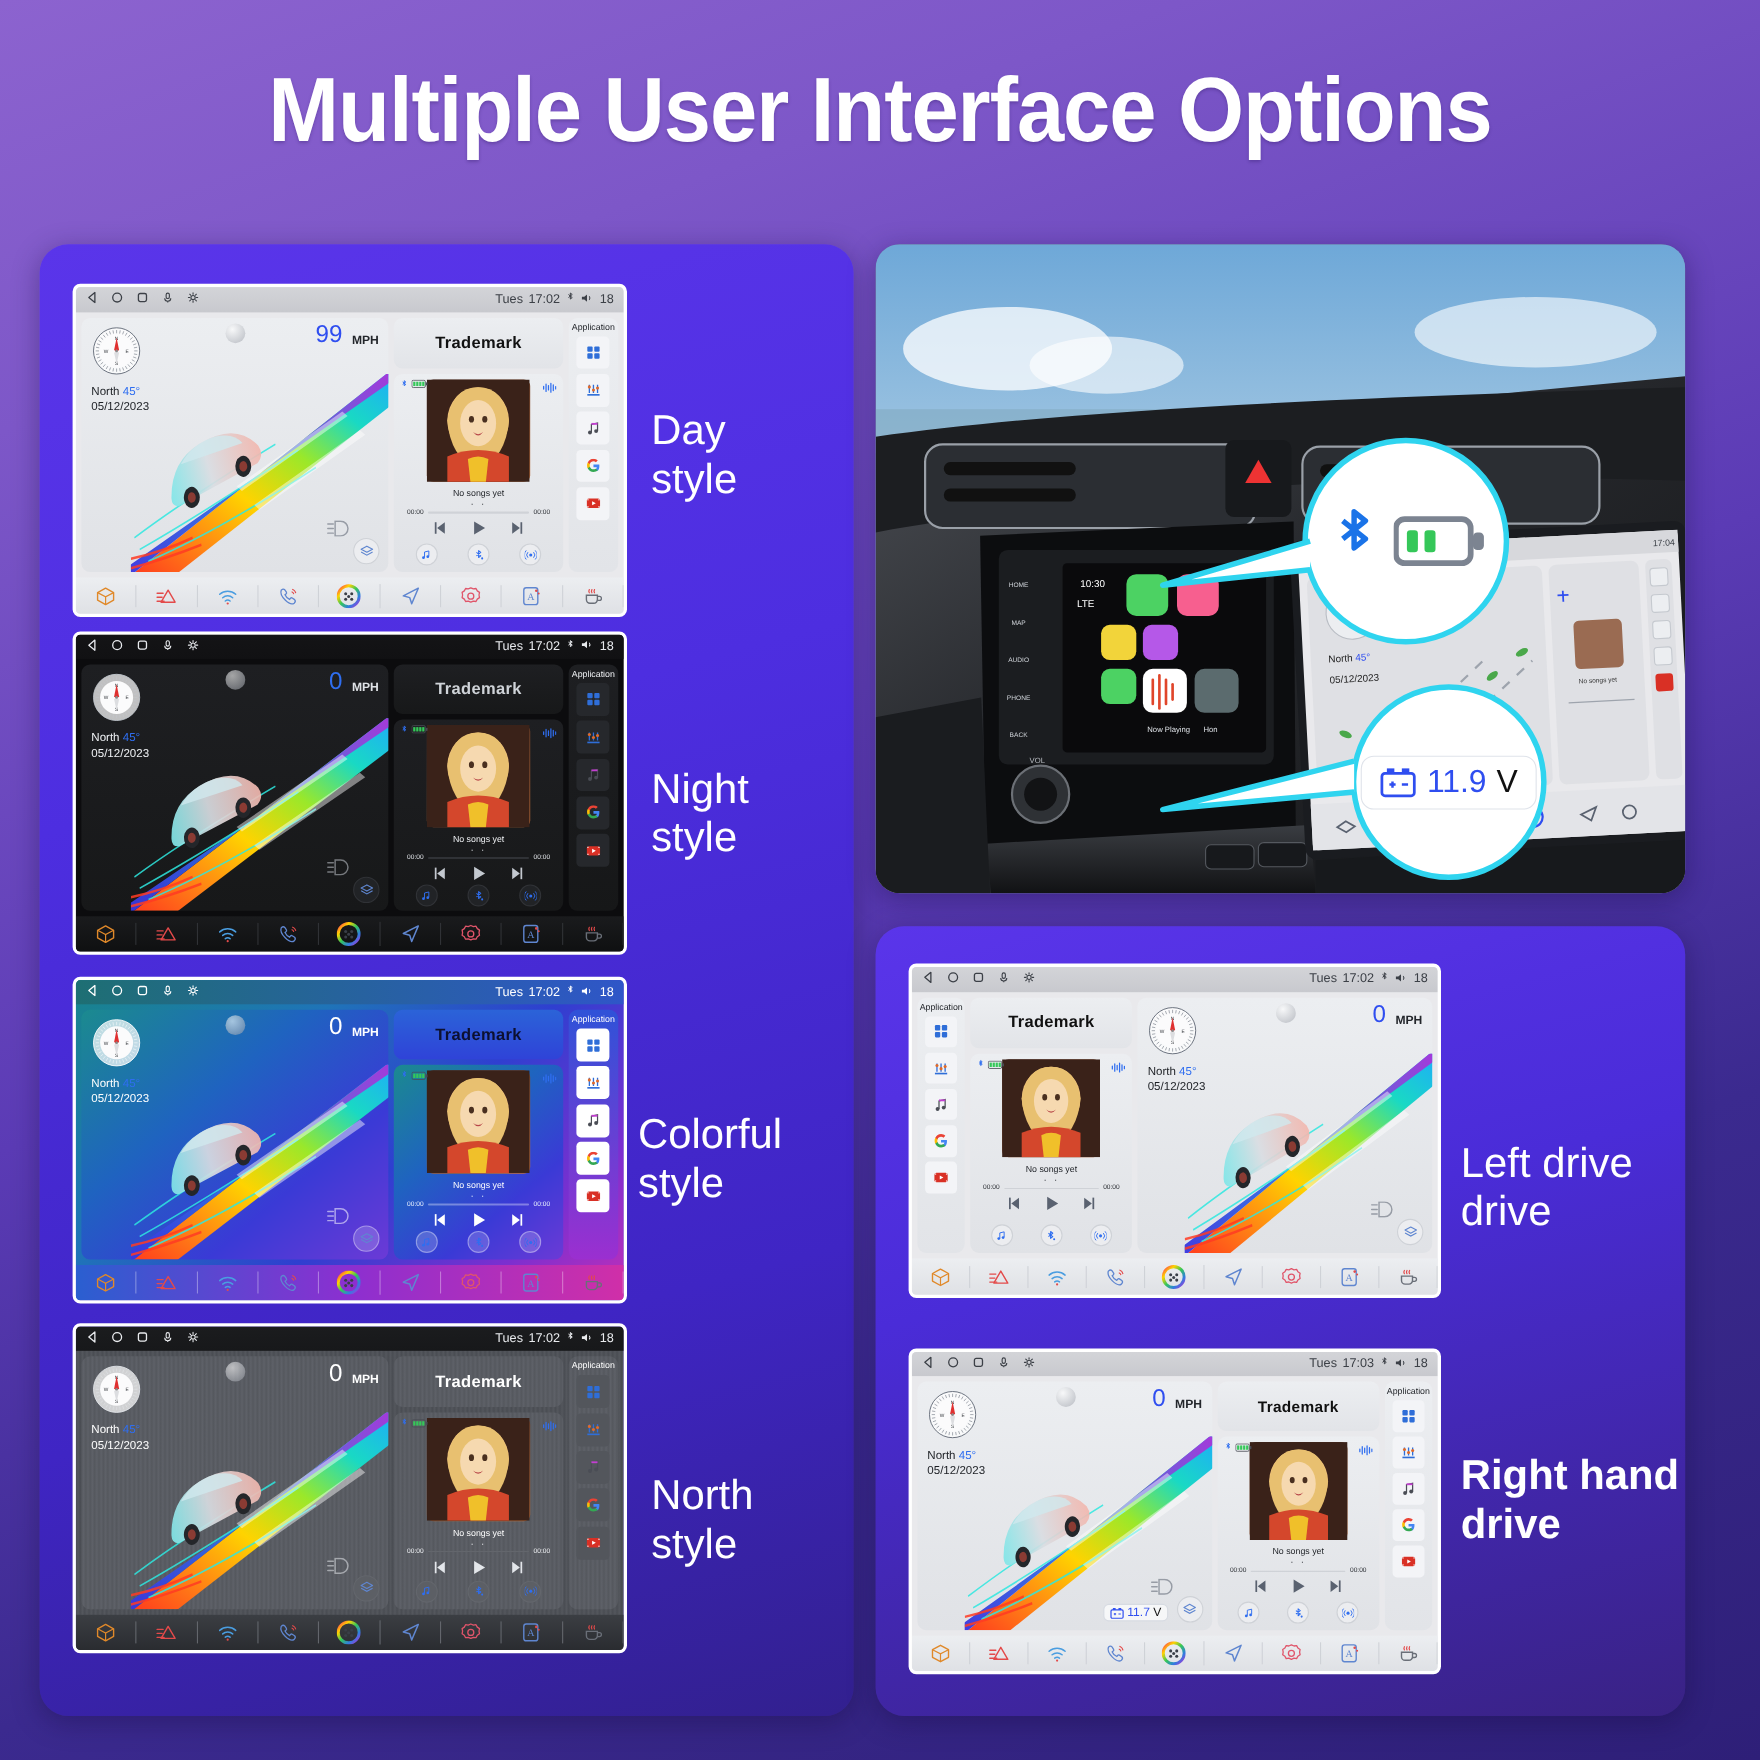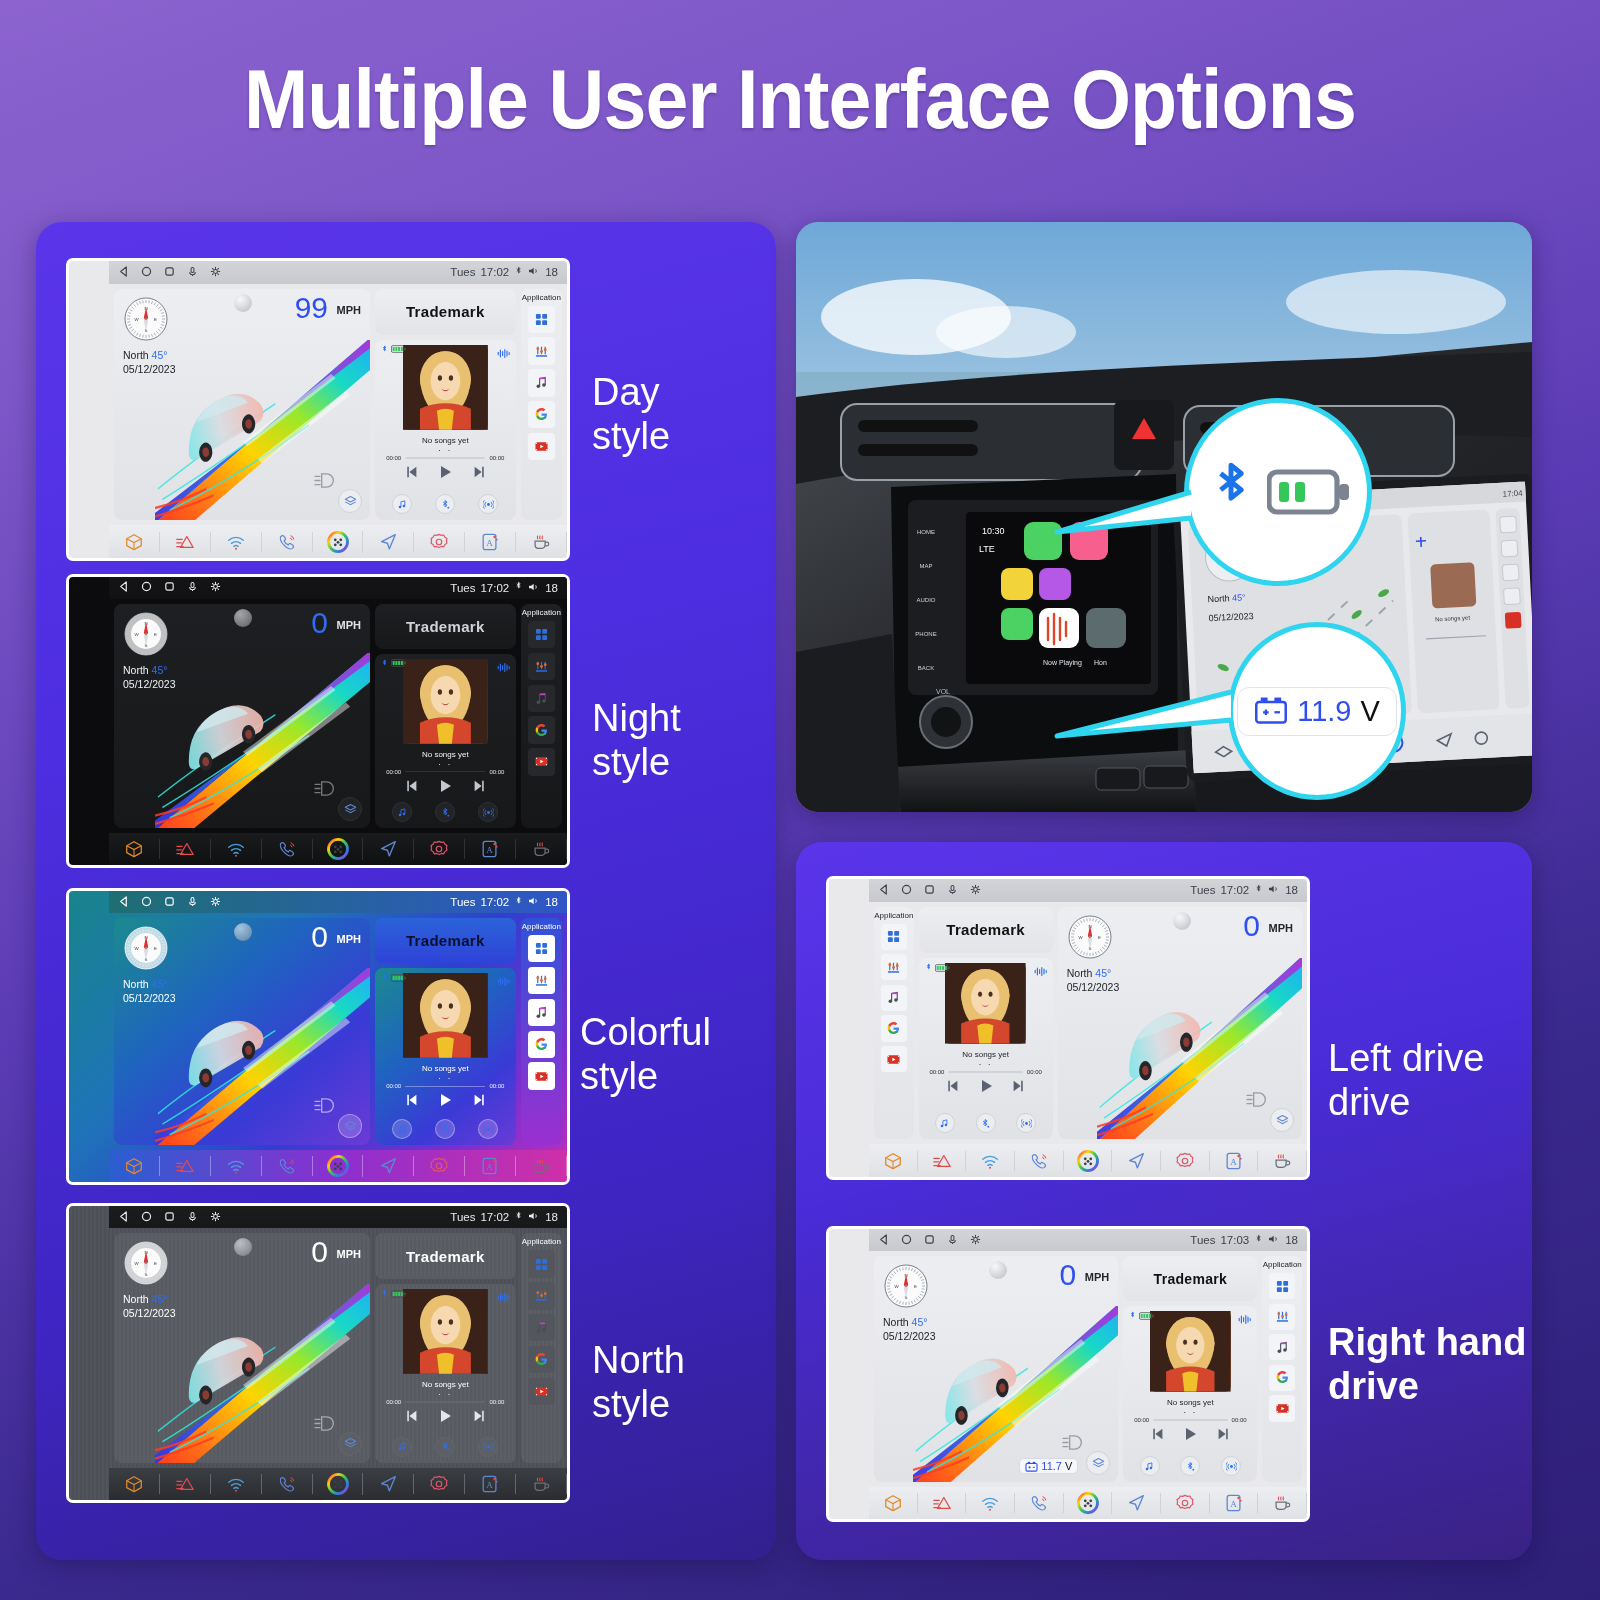--- a/index.html
+++ b/index.html
@@ -21,42 +21,42 @@
     background:linear-gradient(165deg,#5a35ea 0%,#4d2ee0 35%,#3f25c4 72%,#32208f 100%);
     box-shadow:0 6px 24px rgba(20,8,60,.35);}
   .photo-card{left:796px; top:222px; width:736px; height:590px; border-radius:22px; overflow:hidden;
     background:#6f80a0; box-shadow:0 6px 24px rgba(20,8,60,.35);}
   .drive-card{left:796px; top:842px; width:736px; height:718px;
     background:linear-gradient(165deg,#5a35ea 0%,#4a2cd8 40%,#392284 100%);
     box-shadow:0 6px 24px rgba(20,8,60,.35);}
 
   
   .hu{position:absolute; border:3px solid #fff; border-radius:7px; overflow:hidden;
-      background:#e9e9ec; display:flex; flex-direction:column;padding-left:40px;}
+      background:#e9e9ec; display:flex; flex-direction:column;}
   .hu-status{height:7.6%; min-height:18px; display:flex; align-items:center;
       padding:0 9px; font-size:11px; flex:0 0 auto;}
   .hu-left-ic{display:flex; align-items:center; gap:12px;}
   .hu-right{margin-left:auto; display:flex; align-items:center; gap:5px; font-size:11.5px;}
   .hu-body{flex:1; display:flex; gap:5px; padding:5px;}
   .hu-bar{height:11%; display:flex; align-items:center; flex:0 0 auto;}
   .hu-bar .bi{flex:1; display:flex; align-items:center; justify-content:center;}
 
   
   .w{border-radius:8px; position:relative; overflow:hidden;}
   .speedo{flex:1.73; display:flex; flex-direction:column;}
   .midcol{flex:.95; display:flex; flex-direction:column; gap:5px;}
   .appcol{flex:.28; display:flex; flex-direction:column; align-items:center; padding:4px 0 2px;}
   .tm{flex:0 0 20%; display:flex; align-items:center; justify-content:center;
       font-weight:bold; letter-spacing:.3px;}
   .player{flex:1; display:flex; flex-direction:column; align-items:center; padding:5px 6px;}
   .apl{font-size:8px; margin-bottom:4px;}
   .aic{width:66%; aspect-ratio:1/1; border-radius:6px; margin-bottom:5px;
        display:flex; align-items:center; justify-content:center; font-size:0;}
 
-  .speed-val{position:absolute; right:42px; top:4px; font-size:30px; font-weight:500; line-height:1;}
+  .speed-val{position:absolute; right:42px; top:4px; font-size:22px; font-weight:500; line-height:1;}
   .speed-u{position:absolute; right:9px; top:15px; font-size:11px; font-weight:bold;}
   .compass-wrap{position:absolute; left:9px; top:7px; width:30%;}
   .cdir{font-size:10.5px; margin-top:3px;}
   .cdate{font-size:10.5px; margin-top:2px;}
   .road{position:absolute; right:-2%; bottom:0; width:86%; height:78%;}
   .beamic{position:absolute; right:34px; bottom:32px; width:22px; height:15px; opacity:.55;}
   .layic{position:absolute; right:8px; bottom:7px; width:24px; height:24px; border-radius:50%;
          display:flex; align-items:center; justify-content:center;}
   .volt{position:absolute; right:40px; bottom:8px; display:flex; align-items:center; gap:3px;
         font-size:11px; border-radius:5px; padding:1px 5px;}
@@ -75,21 +75,21 @@
 
   .style-label{position:absolute; color:#fff; font-size:38px; line-height:1.17;}
 
   .badge{position:absolute; border-radius:40px; color:#fff; display:flex;
          align-items:center; justify-content:center; font-size:36px;
          background:linear-gradient(90deg,#9149e8 0%,#6f3fe8 45%,#3b32e0 100%);
          box-shadow:0 3px 10px rgba(20,8,60,.3);}
   .bubble{position:absolute; border-radius:50%; background:#fff; border:5px solid #2fd4ef;
           display:flex; align-items:center; justify-content:center; gap:10px;}
   .vbox{position:absolute; background:#fff; border-radius:12px; padding:7px 16px;
-        display:flex; align-items:flex-start; gap:9px; font-size:29px; border:1px solid #dfe3ea;}
+        display:flex; align-items:center; gap:9px; font-size:29px; border:1px solid #dfe3ea;}
 </style>
 </head>
 <body>
 
 <div class="page-title">Multiple User Interface Options</div>
 
 <div class="card left-card"></div>
 
 <div class="card photo-card">
   <svg width="736" height="590" viewBox="0 0 736 590">

